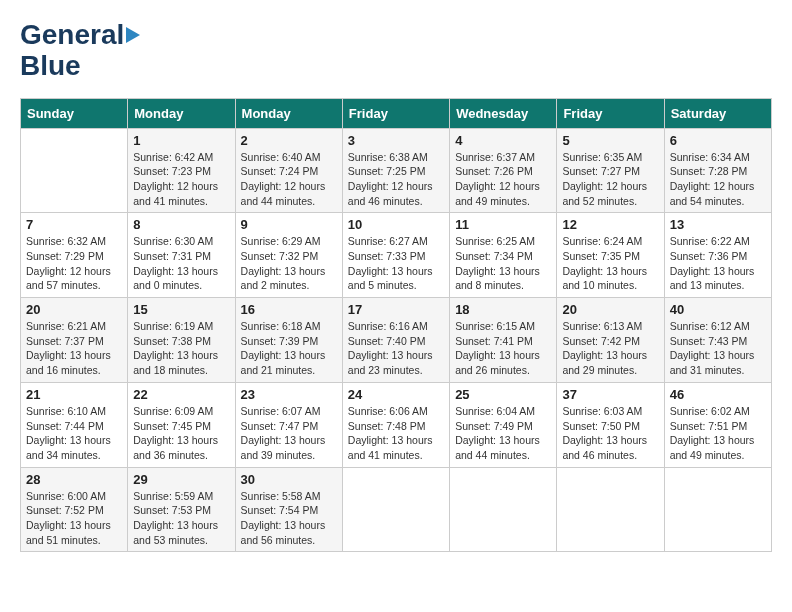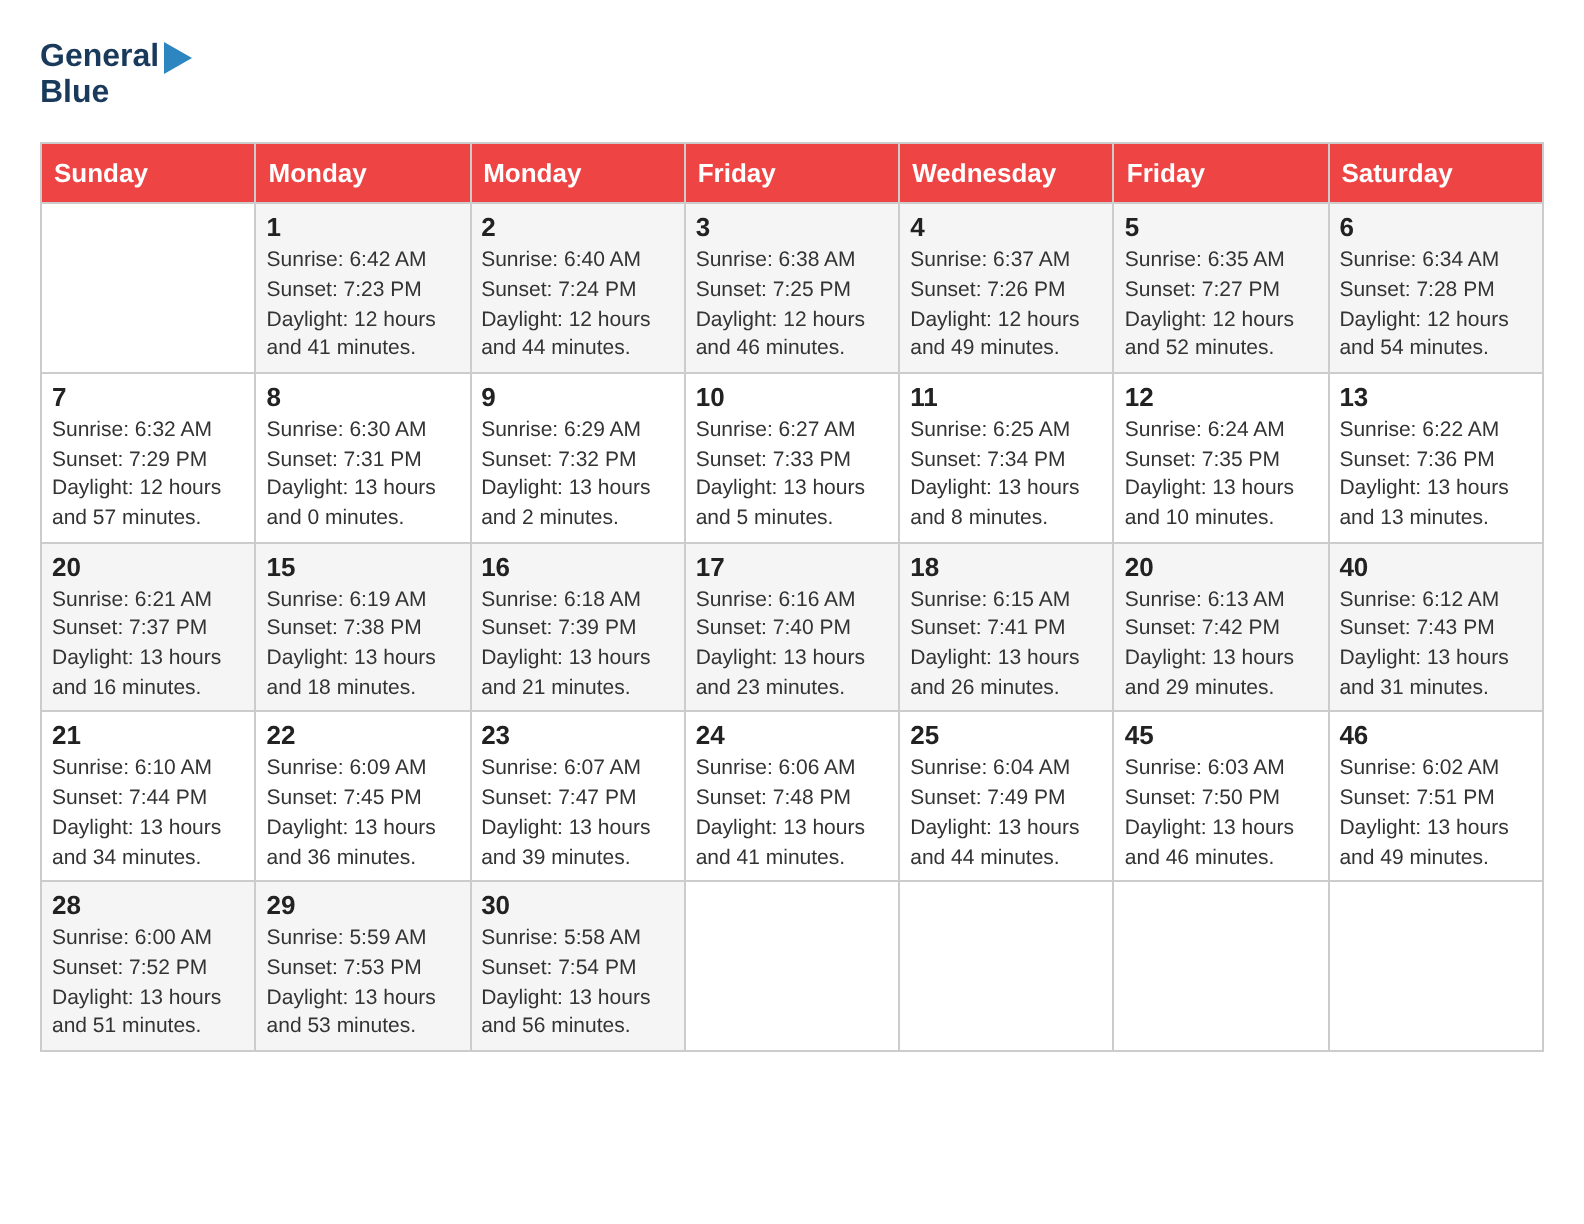--- a/index.html
+++ b/index.html
@@ -15,21 +15,21 @@
       justify-content: space-between;
       align-items: flex-start;
       margin-bottom: 16px;
     }
     .logo {
       display: flex;
       flex-direction: column;
       align-items: flex-start;
     }
     .logo-text {
-      font-size: 16px;
+      font-size: 28px;
       font-weight: bold;
       color: #1a3a5c;
       line-height: 1.1;
     }
     .logo-arrow {
       width: 0;
       height: 0;
       border-top: 8px solid transparent;
       border-bottom: 8px solid transparent;
       border-left: 14px solid #2e86c1;
@@ -52,21 +52,21 @@
     .location {
       font-size: 16px;
       color: #555;
     }
     table {
       width: 100%;
       border-collapse: collapse;
       font-size: 11px;
     }
     thead tr th {
-      background-color: #ef4444;
+      background-color: #0f766e;
       color: #fff;
       padding: 7px 6px;
       text-align: left;
       font-size: 13px;
       font-weight: bold;
       border: 1px solid #ccc;
     }
     tbody tr td {
       border: 1px solid #ccc;
       vertical-align: top;
@@ -327,21 +327,21 @@
       </td>
         <td>
         <span class="day-num">25</span>
         <div class="day-info">
           Sunrise: 6:04 AM<br>
           Sunset: 7:49 PM<br>
           Daylight: 13 hours and 44 minutes.
         </div>
       </td>
         <td>
-        <span class="day-num">45</span>
+        <span class="day-num">37</span>
         <div class="day-info">
           Sunrise: 6:03 AM<br>
           Sunset: 7:50 PM<br>
           Daylight: 13 hours and 46 minutes.
         </div>
       </td>
         <td>
         <span class="day-num">46</span>
         <div class="day-info">
           Sunrise: 6:02 AM<br>

